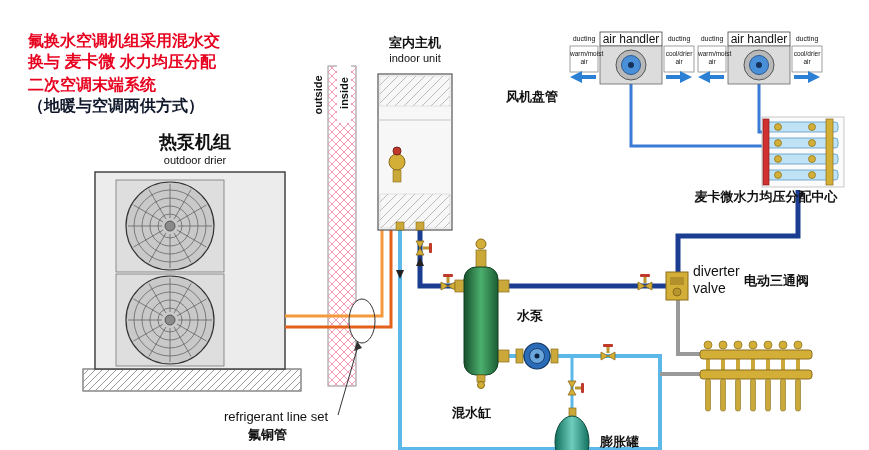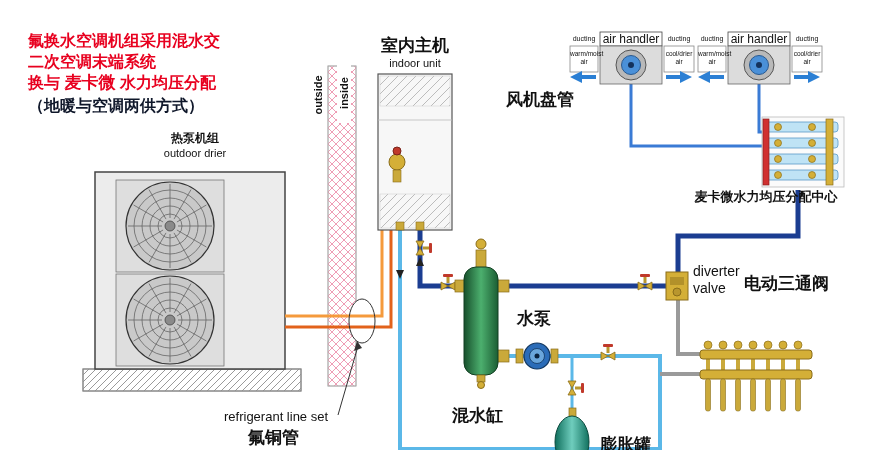--- a/index.html
+++ b/index.html
@@ -9,22 +9,22 @@
   .lbl{position:absolute;color:#111;font-family:"Liberation Sans",sans-serif;white-space:nowrap;}
   .wrap{white-space:normal;}
   .c{text-align:center;}
   .b{font-weight:bold;}
   .f65{font-size:6.5px;line-height:1.25;}
   .f7{font-size:7px;}
   .f8{font-size:12px;line-height:14px;}
   .f10{font-size:14px;line-height:1.2;}
   .f11{font-size:13px;}
   .f12{font-size:11px;}
-  .f13{font-size:17px;}
-  .f14{font-size:12px;}
+  .f13{font-size:13px;}
+  .f14{font-size:18px;}
   .title{position:absolute;left:28px;top:6px;width:292px;font-size:16px;font-weight:bold;
          line-height:1.32;color:#e8001f;}
   .brand{font-size:17px;font-weight:900;}
   .pink{color:#0f172a;}
   .rot{transform:rotate(-90deg);font-weight:bold;font-size:11px;text-align:center;line-height:14px;}
   .whitebg{background:#fff;}
 </style>
 </head>
 <body>
 
@@ -227,22 +227,22 @@
   </g>
 
   <g>
     <line x1="338" y1="391" x2="358" y2="322" stroke="#333" stroke-width="1"></line>
     <path d="M354,327 L362,324 L357,317 Z" fill="#333"></path>
   </g>
 </svg>
 
 <div class="title">
   <div>氟换水空调机组采用混水交</div>
+  <div><span>换与 </span><span class="brand">麦卡微</span><span> 水力均压分配</span></div>
   <div>二次空调末端系统</div>
-  <div><span>换与 </span><span class="brand">麦卡微</span><span> 水力均压分配</span></div>
   <div class="pink">（地暖与空调两供方式）</div>
 </div>
 
 <div class="lbl c" style="left:128px;top:106px;width:134px;">
   <div class="b f14">热泵机组</div>
   <div class="f12">outdoor drier</div>
 </div>
 
 <div class="lbl rot" style="left:288px;top:64px;width:60px;height:14px;">outside</div>
 <div class="lbl rot whitebg" style="left:314px;top:62px;width:60px;height:14px;">inside</div>

